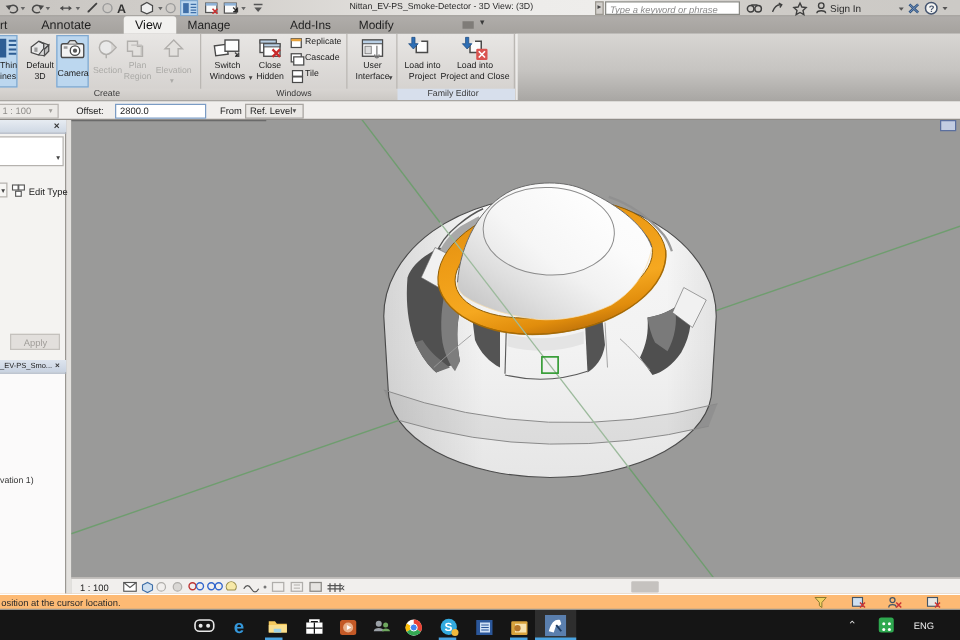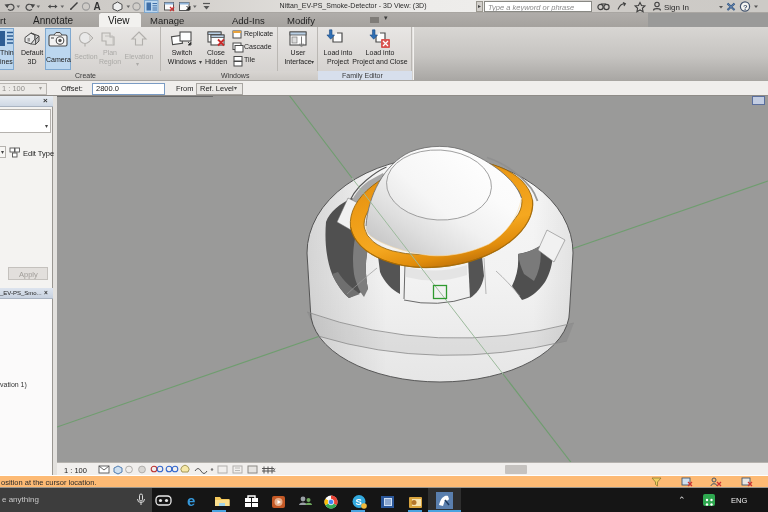--- a/index.html
+++ b/index.html
@@ -77,21 +77,21 @@
 
     <path d="M133.5 3.5 l7 6.5 m0 -6.5 l-7 6.5" stroke="#33567e" stroke-width="2.1"></path>
     <path d="M133.5 3.5 l7 6.5 m0 -6.5 l-7 6.5" stroke="#6f8fc0" stroke-width=".8"></path>
 
     <circle cx="151" cy="6.5" r="4.6" fill="#f4f4f2" stroke="#44546e" stroke-width="1.2"></circle>
     <text x="149" y="9.5" font-size="7.5" font-weight="bold" fill="#44546e" font-family="Liberation Sans">?</text>
     <path d="M160 5.5 l4 0 l-2 2.6 z" fill="#555"></path>
   </svg>
 </div>
 
-<div class="abs" id="tabs" style="left:0;top:13px;width:648px;height:14px;background:linear-gradient(#b0adaa,#a5a29e);text-align:right;">
+<div class="abs" id="tabs" style="left:0;top:13px;width:768px;height:14px;background:linear-gradient(#b0adaa,#a5a29e);text-align:right;">
   <div class="tx" style="left:0px;top:2px;font-size:9.5px;color:#1f1f1f;">rt</div>
   <div class="tx" style="left:33px;top:2px;font-size:10px;color:#1f1f1f;">Annotate</div>
   <div class="abs" style="left:99px;top:0;width:42px;height:14px;background:#f2f1ef;border-radius:2.5px 2.5px 0 0;"></div>
   <div class="tx" style="left:108px;top:2px;font-size:10px;color:#111;">View</div>
   <div class="tx" style="left:150px;top:2px;font-size:9.5px;color:#1f1f1f;">Manage</div>
   <div class="tx" style="left:232px;top:2px;font-size:9.5px;color:#1f1f1f;">Add-Ins</div>
   <div class="tx" style="left:287px;top:2px;font-size:9.5px;color:#1f1f1f;">Modify</div>
   <div class="abs" style="left:370px;top:4px;width:9px;height:6px;background:#7f7c78;"></div>
   <div class="tx" style="left:384px;top:1px;font-size:7px;color:#3a3a3a;">▾</div>
 </div>
@@ -400,27 +400,20 @@
     <path d="M40 6 l4 4 m0 -4 l-4 4" stroke="#c33" stroke-width="1.2"></path>
     <circle cx="66" cy="4" r="2" fill="none" stroke="#456" stroke-width="1"></circle>
     <path d="M63 10 c0 -3 6 -3 6 0" fill="none" stroke="#456" stroke-width="1"></path>
     <path d="M69 6 l4 4 m0 -4 l-4 4" stroke="#c33" stroke-width="1.2"></path>
     <rect x="94" y="2" width="8" height="7" fill="#e8e6e3" stroke="#456" stroke-width=".9"></rect>
     <path d="M100 6 l4 4 m0 -4 l-4 4" stroke="#c33" stroke-width="1.2"></path>
   </svg>
 </div>
 
 <div class="abs" id="taskbar" style="left:0;top:488px;width:768px;height:24px;background:#151515;">
-  <div class="abs" style="left:0;top:0;width:152px;height:24px;background:#3d3d3d;">
-    <div class="tx" style="left:2px;top:7px;font-size:8px;color:#c8c8c8;">e anything</div>
-    <svg class="abs" style="left:135px;top:5px" width="12" height="14" viewBox="0 0 12 14">
-      <rect x="4.5" y="1" width="3" height="7" rx="1.5" fill="none" stroke="#ddd" stroke-width="1"></rect>
-      <path d="M2.5 6 a3.5 3.5 0 0 0 7 0 M6 9.5 v2.5" fill="none" stroke="#ddd" stroke-width="1"></path>
-    </svg>
-  </div>
 
   <svg class="abs" style="left:155px;top:4px" width="310" height="17" viewBox="0 0 310 17">
 
     <rect x="1" y="4" width="15" height="9" rx="3.5" fill="none" stroke="#e8e8e8" stroke-width="1.3"></rect>
     <circle cx="5.5" cy="8.5" r="1.6" fill="#e8e8e8"></circle>
     <circle cx="11.5" cy="8.5" r="1.6" fill="#e8e8e8"></circle>
 
     <text x="32" y="14" font-size="15" font-weight="bold" fill="#3598db" font-family="Liberation Sans">e</text>
 
     <path d="M60 5 l5 0 1.5 2 8 0 0 7 -14.5 0 z" fill="#f5c95c"></path>

